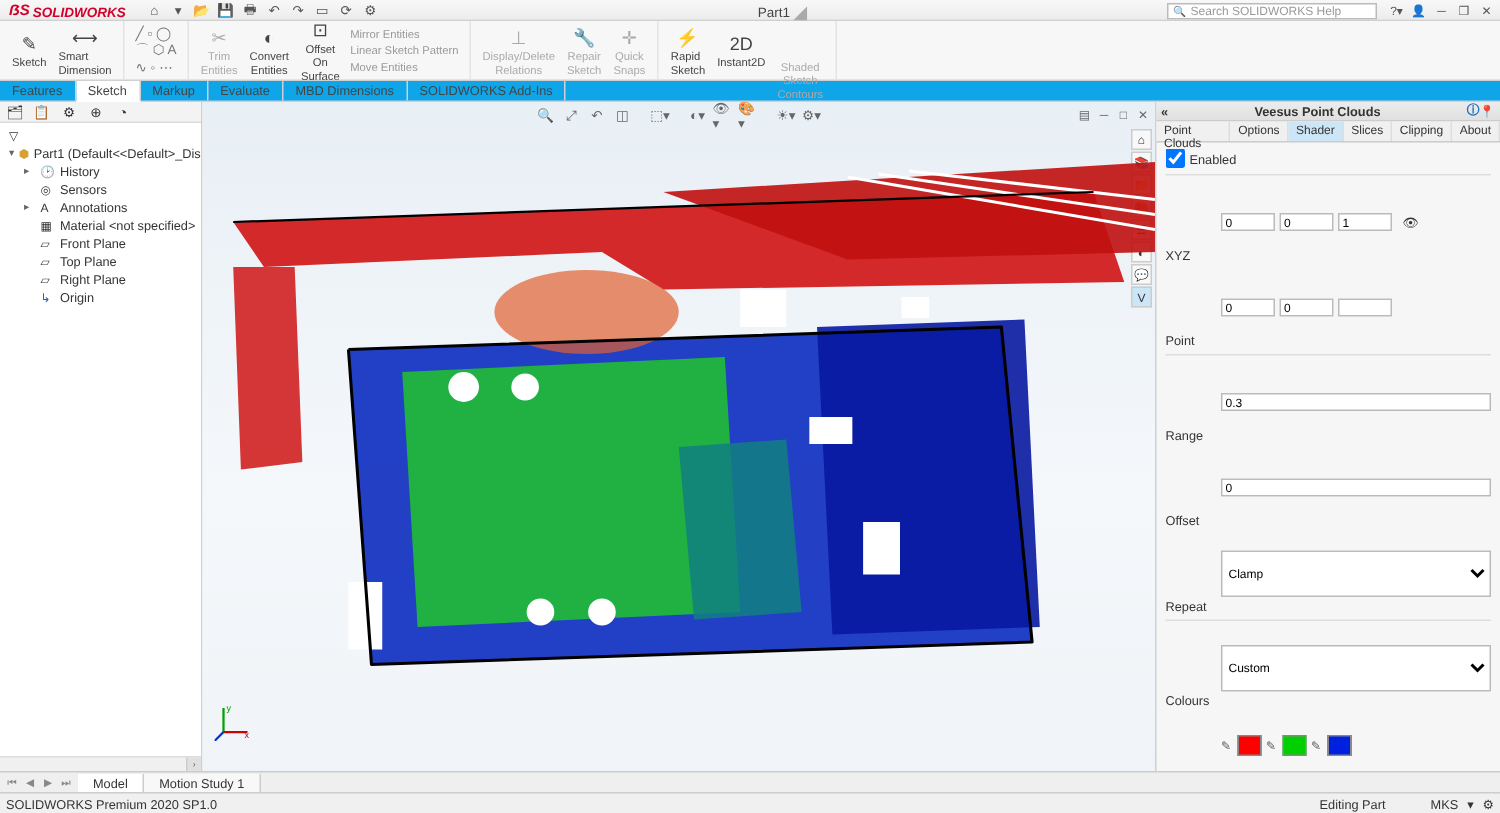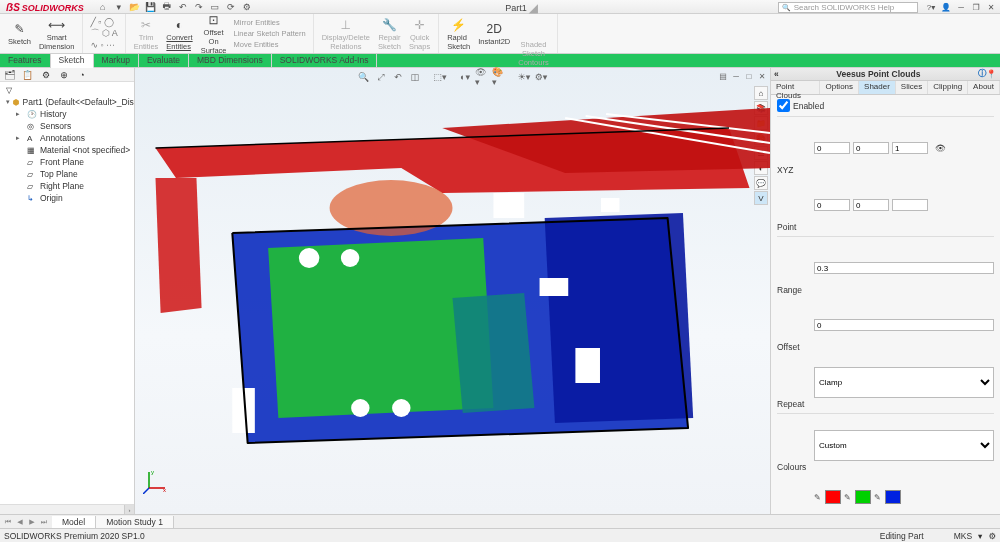--- a/index.html
+++ b/index.html
@@ -20,21 +20,21 @@
 
 .ribbon { height: 40px; background: #f7f7f7; border-bottom: 1px solid #d0d0d0; display: flex; align-items: stretch; }
 .ribbon .group { display: flex; align-items: center; padding: 0 4px; border-right: 1px solid #e4e4e4; }
 .ribbon .btn { display: flex; flex-direction: column; align-items: center; justify-content: center; padding: 2px 4px; font-size: 7.5px; color: #444; cursor:pointer; }
 .ribbon .btn.dis { color: #aaa; }
 .ribbon .btn .ic { width: 18px; height: 16px; display:flex; align-items:center; justify-content:center; font-size:12px; }
 .ribbon .minibtn { font-size: 7.5px; color:#999; padding:1px 3px; display:block; }
 .ribbon .stack { display:flex; flex-direction:column; justify-content:center; }
 
 
-.cmdtabs { height: 14px; background: #22c55e; display: flex; border-bottom: 1px solid #d0d0d0; }
+.cmdtabs { height: 14px; background: #0ea5e9; display: flex; border-bottom: 1px solid #d0d0d0; }
 .cmdtabs .tab { padding: 1px 8px; font-size: 8.5px; color: #444; border-right: 1px solid #d0d0d0; cursor:pointer; }
 .cmdtabs .tab.active { background: #fff; border-bottom: 1px solid #fff; margin-bottom: -1px; }
 
 
 .main { display: flex; height: 446px; }
 
 
 .ftree { width: 135px; background: #fff; border-right: 1px solid #d0d0d0; display:flex; flex-direction:column; }
 .ftree .fmtabs { height: 14px; background: #f3f3f3; display:flex; border-bottom:1px solid #ddd; padding:0 2px; gap:2px; align-items:center; }
 .ftree .fmtabs .ft { width:16px; height:12px; display:flex; align-items:center; justify-content:center; font-size:9px; cursor:pointer; }
@@ -120,40 +120,40 @@
 </div>
 
 <div class="ribbon">
   <div class="group">
     <div class="btn">
         <div class="ic">✎</div>
         <span>Sketch</span>
       </div>
     <div class="btn">
         <div class="ic">⟷</div>
-        <span style="white-space:pre-line;text-align:center;">Smart
+        <span style="white-space:pre-line;">Smart
 Dimension</span>
       </div>
   </div>
   <div class="group">
     <div class="stack" style="font-size:9px;color:#777;padding:0 3px;">
       <span>╱ ▫ ◯</span>
       <span>⌒ ⬡ A</span>
       <span>∿ ◦ ⋯</span>
     </div>
   </div>
   <div class="group">
     <div class="btn dis">
         <div class="ic">✂</div>
         <span style="white-space:pre-line;text-align:center;">Trim
 Entities</span>
       </div>
     <div class="btn">
         <div class="ic">◐</div>
-        <span style="white-space:pre-line;text-align:left;text-decoration:underline;">Convert
+        <span style="white-space:pre-line;text-align:center;">Convert
 Entities</span>
       </div>
     <div class="btn">
         <div class="ic">⊡</div>
         <span style="white-space:pre-line;text-align:center;">Offset
 On
 Surface</span>
       </div>
     <div class="stack">
       <span class="minibtn">Mirror Entities</span>

